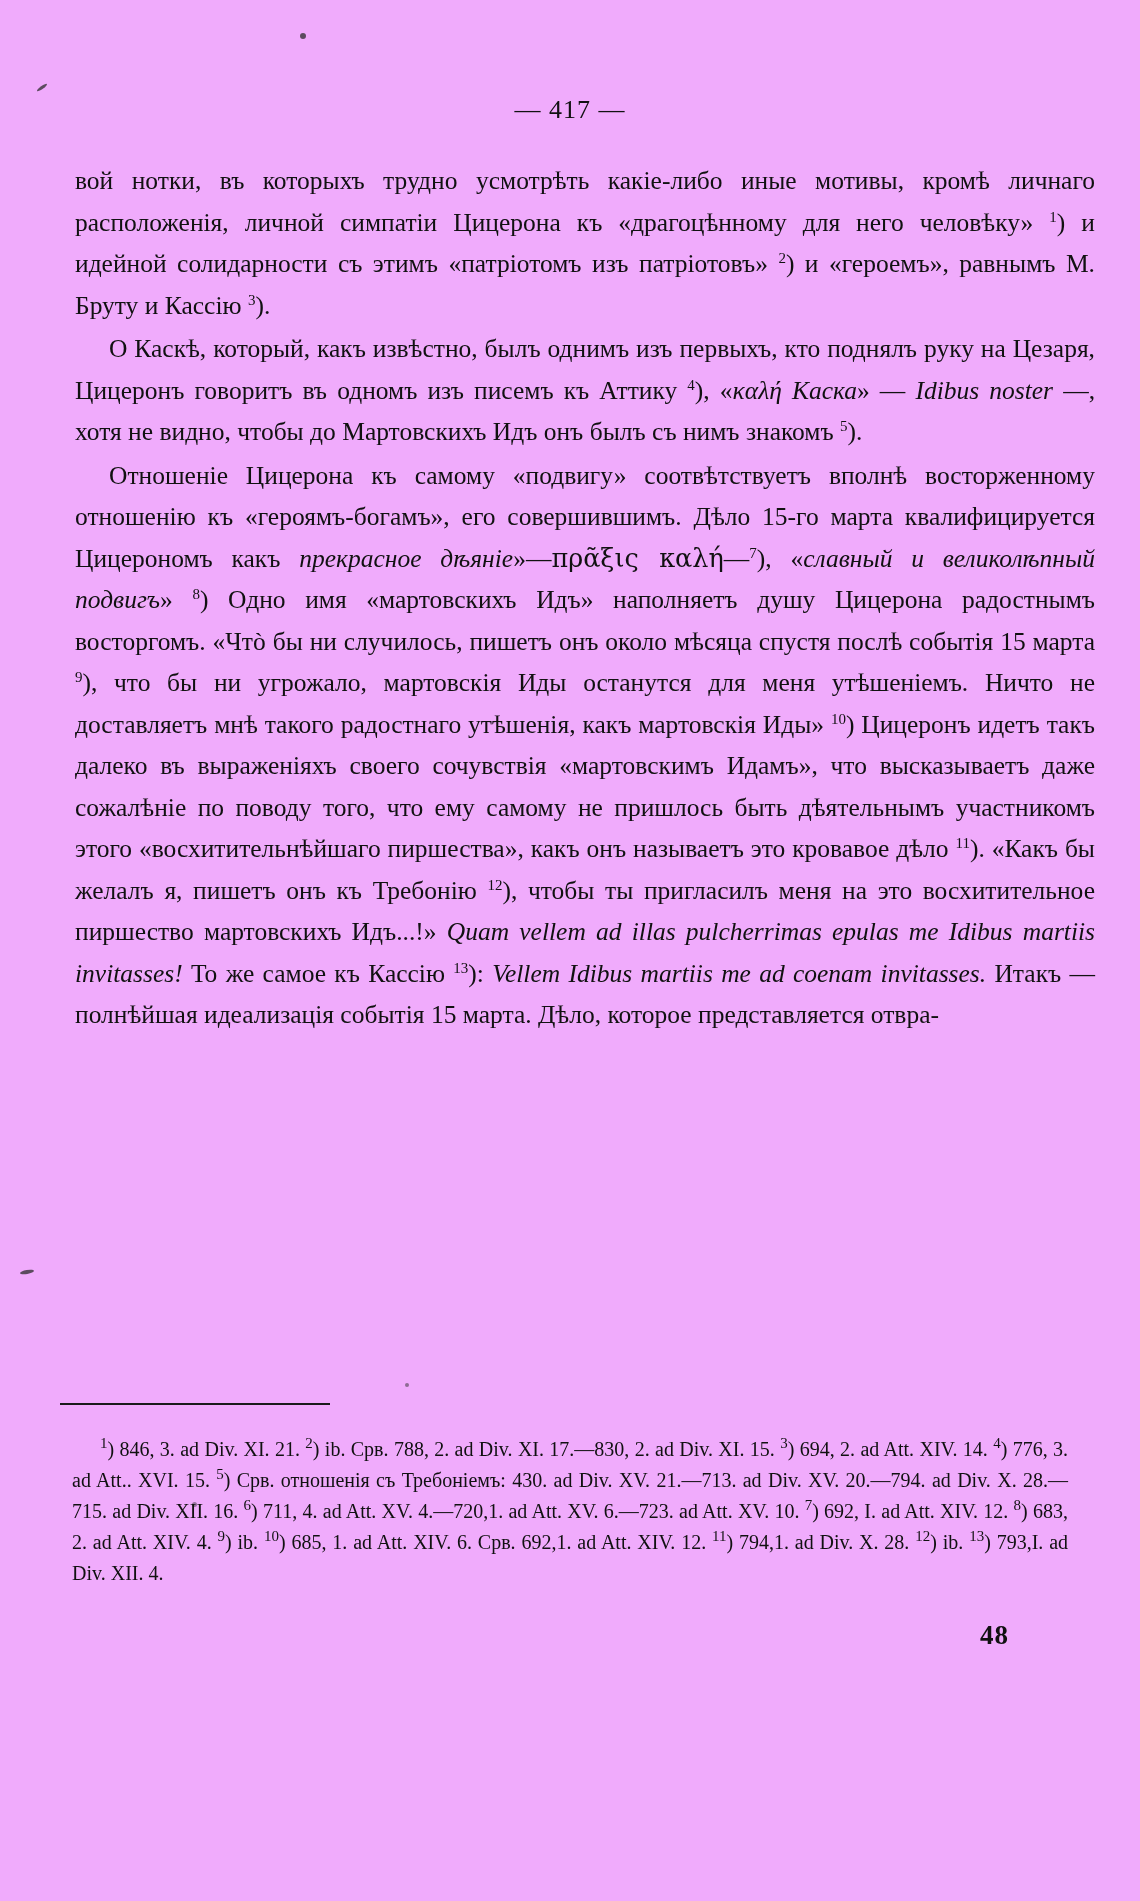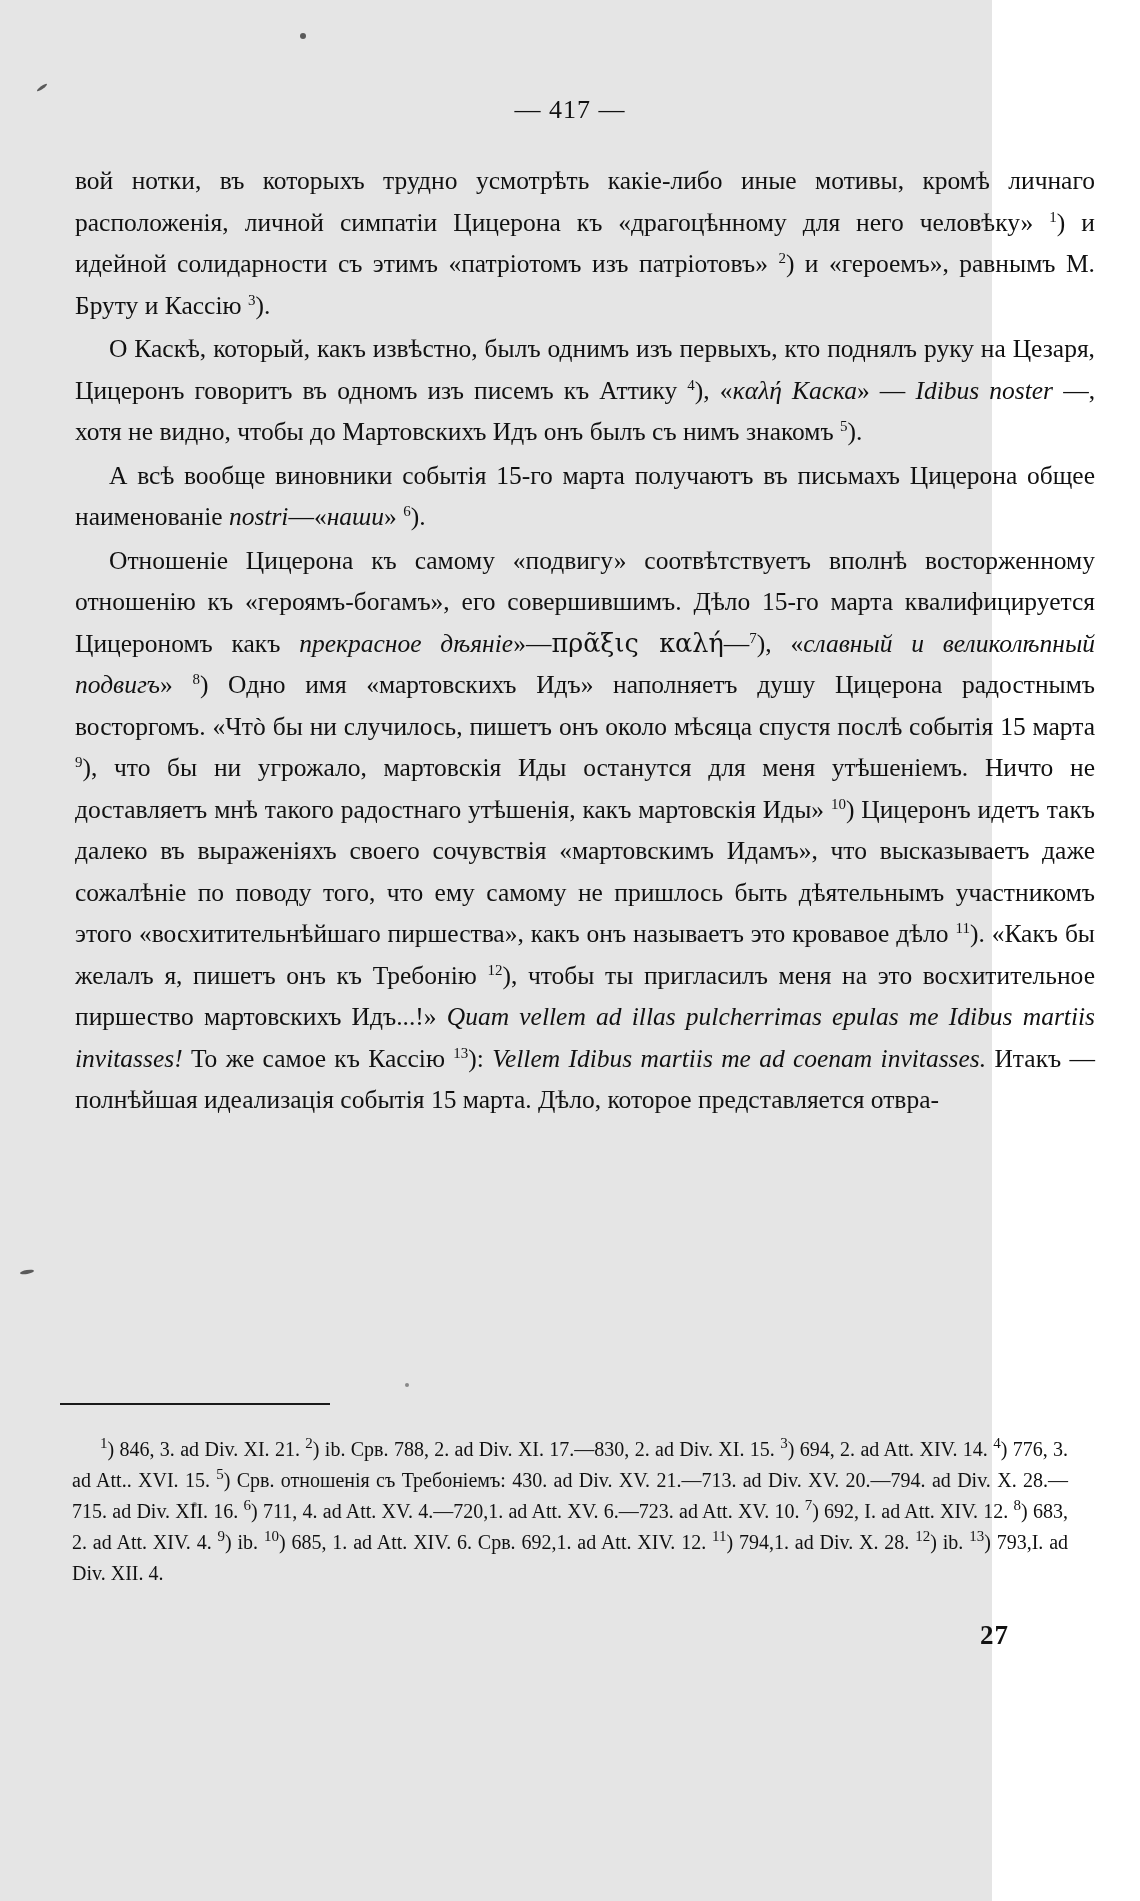--- a/index.html
+++ b/index.html
@@ -11,23 +11,23 @@
     width: 1140px;
     height: 1901px;
     position: relative;
     font-family: "Liberation Serif", serif;
     color: #111111;
     overflow: hidden;
   }
   .page {
     position: absolute;
     left: 0; top: 0;
-    width: 992px;
+    width: 1140px;
     height: 1901px;
-    background: #e5e5e5;
+    background: #f0abfc;
   }
   
   .speck {
     position: absolute;
     background: #2b2b2b;
     border-radius: 50%;
     opacity: .75;
   }
   .speck.s1 { left: 300px; top: 33px; width: 6px; height: 6px; }
   .speck.s2 { left: 36px;  top: 86px; width: 12px; height: 3px; transform: rotate(-35deg); }
@@ -108,25 +108,24 @@
   <div class="speck s2"></div>
   <div class="speck s3"></div>
   <div class="speck s4"></div>
   <div class="speck s5"></div>
 
   <div class="page-number">— 417 —</div>
 
   <div class="body-text">
     <p class="noindent">вой нотки, въ которыхъ трудно усмотрѣть какіе-либо иные мотивы, кромѣ личнаго расположенія, личной симпатіи Цицерона къ «драгоцѣнному для него человѣку» <sup class="sup">1</sup>) и идейной солидарности съ этимъ «патріотомъ изъ патріотовъ» <sup class="sup">2</sup>) и «героемъ», равнымъ М. Бруту и Кассію <sup class="sup">3</sup>).</p>
     <p>О Каскѣ, который, какъ извѣстно, былъ однимъ изъ первыхъ, кто поднялъ руку на Цезаря, Цицеронъ говоритъ въ одномъ изъ писемъ къ Аттику <sup class="sup">4</sup>), «<span class="it">καλή Каска</span>» — <span class="it">Idibus noster</span> —, хотя не видно, чтобы до Мартовскихъ Идъ онъ былъ съ нимъ знакомъ <sup class="sup">5</sup>).</p>
-    <p>А всѣ вообще виновники событія 15-го марта получаютъ въ письмахъ Цицерона общее наименованіе <span class="it">nostri</span>—«<span class="it">наши</span>» <sup class="sup">6</sup>).</p>
     <p>Отношеніе Цицерона къ самому «подвигу» соотвѣтствуетъ вполнѣ восторженному отношенію къ «героямъ-богамъ», его совершившимъ. Дѣло 15-го марта квалифицируется Цицерономъ какъ <span class="it">прекрасное дѣяніе</span>»—<span class="grk">πρᾶξις καλή</span>—<sup class="sup">7</sup>), «<span class="it">славный и великолѣпный подвигъ</span>» <sup class="sup">8</sup>) Одно имя «мартовскихъ Идъ» наполняетъ душу Цицерона радостнымъ восторгомъ. «Чтò бы ни случилось, пишетъ онъ около мѣсяца спустя послѣ событія 15 марта <sup class="sup">9</sup>), что бы ни угрожало, мартовскія Иды останутся для меня утѣшеніемъ. Ничто не доставляетъ мнѣ такого радостнаго утѣшенія, какъ мартовскія Иды» <sup class="sup">10</sup>) Цицеронъ идетъ такъ далеко въ выраженіяхъ своего сочувствія «мартовскимъ Идамъ», что высказываетъ даже сожалѣніе по поводу того, что ему самому не пришлось быть дѣятельнымъ участникомъ этого «восхитительнѣйшаго пиршества», какъ онъ называетъ это кровавое дѣло <sup class="sup">11</sup>). «Какъ бы желалъ я, пишетъ онъ къ Требонію <sup class="sup">12</sup>), чтобы ты пригласилъ меня на это восхитительное пиршество мартовскихъ Идъ...!» <span class="it">Quam vellem ad illas pulcherrimas epulas me Idibus martiis invitasses!</span> То же самое къ Кассію <sup class="sup">13</sup>): <span class="it">Vellem Idibus martiis me ad coenam invitasses.</span> Итакъ — полнѣйшая идеализація событія 15 марта. Дѣло, которое представляется отвра-</p>
   </div>
 
   <div class="rule"></div>
 
   <div class="footnotes">
     <p><sup class="sup">1</sup>) 846, 3. ad Div. XI. 21. <sup class="sup">2</sup>) ib. Срв. 788, 2. ad Div. XI. 17.—830, 2. ad Div. XI. 15. <sup class="sup">3</sup>) 694, 2. ad Att. XIV. 14. <sup class="sup">4</sup>) 776, 3. ad Att.. XVI. 15. <sup class="sup">5</sup>) Срв. отношенія съ Требоніемъ: 430. ad Div. XV. 21.—713. ad Div. XV. 20.—794. ad Div. X. 28.—715. ad Div. XII. 16. <sup class="sup">6</sup>) 711, 4. ad Att. XV. 4.—720,1. ad Att. XV. 6.—723. ad Att. XV. 10. <sup class="sup">7</sup>) 692, I. ad Att. XIV. 12. <sup class="sup">8</sup>) 683, 2. ad Att. XIV. 4. <sup class="sup">9</sup>) ib. <sup class="sup">10</sup>) 685, 1. ad Att. XIV. 6. Срв. 692,1. ad Att. XIV. 12. <sup class="sup">11</sup>) 794,1. ad Div. X. 28. <sup class="sup">12</sup>) ib. <sup class="sup">13</sup>) 793,I. ad Div. XII. 4.</p>
   </div>
 
-  <div class="signature">27</div>
+  <div class="signature">48</div>
 
 </div>
 
 </body></html>

